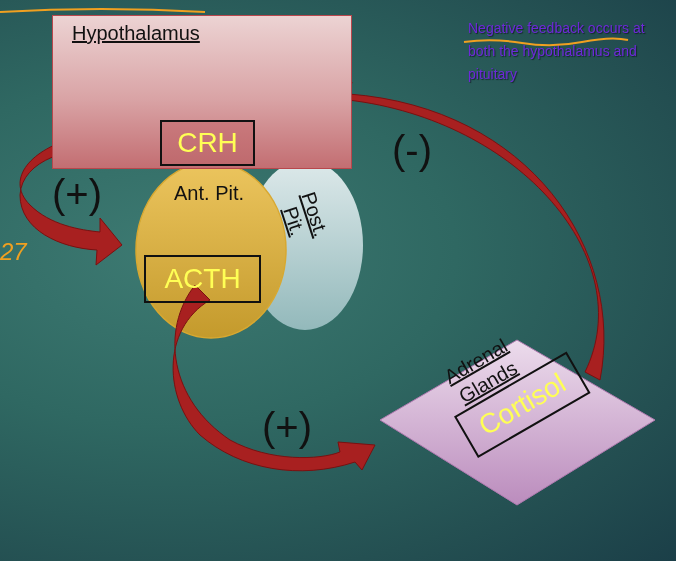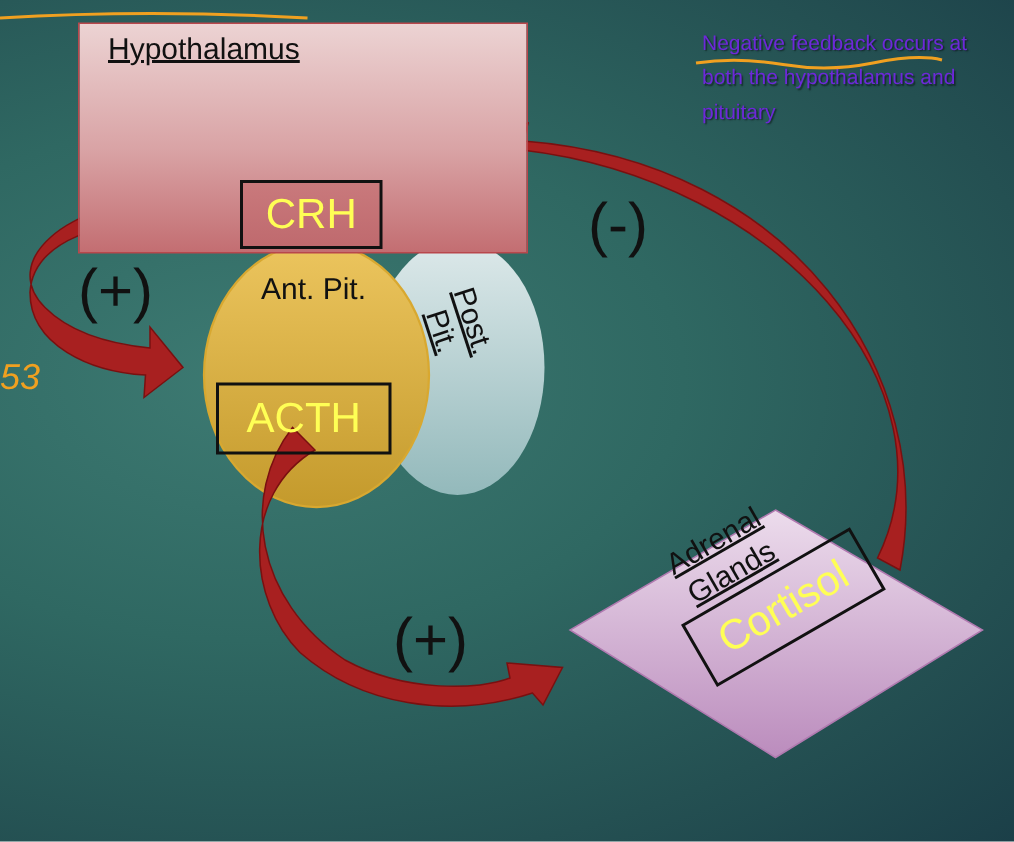--- a/index.html
+++ b/index.html
@@ -98,13 +98,13 @@
   <div>Adrenal</div>
   <div>Glands</div>
 </div>
 <div class="abs cortisol-box">Cortisol</div>
 
 <div class="abs note">Negative feedback occurs at both the hypothalamus and pituitary</div>
 <svg class="abs" style="left:462px;top:36px;" width="170" height="12">
   <path d="M2 6 Q30 2 60 7 T120 6 T166 4" stroke="#f0a020" stroke-width="2" fill="none"></path>
 </svg>
 
-<div class="abs scribble">53</div>
+<div class="abs scribble">27</div>
 
 </body></html>

